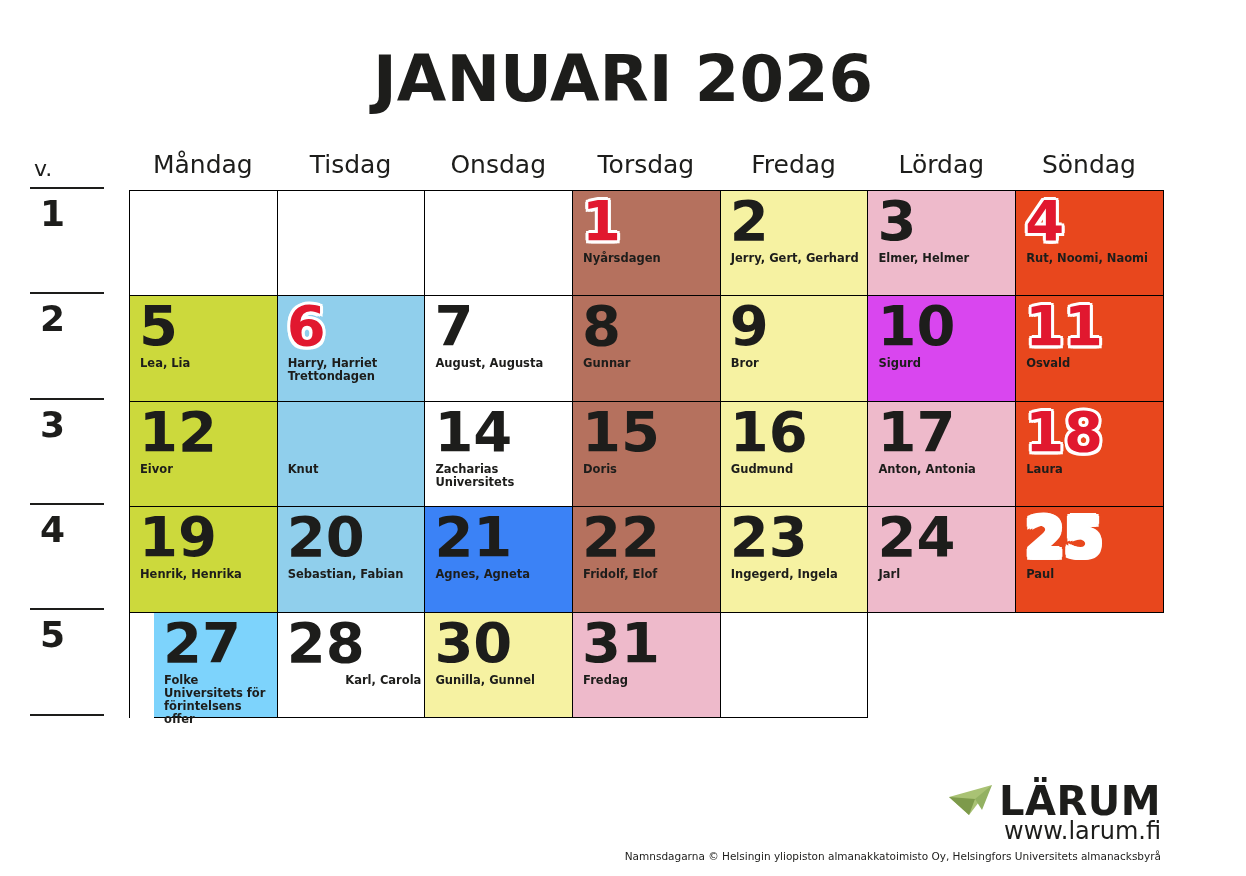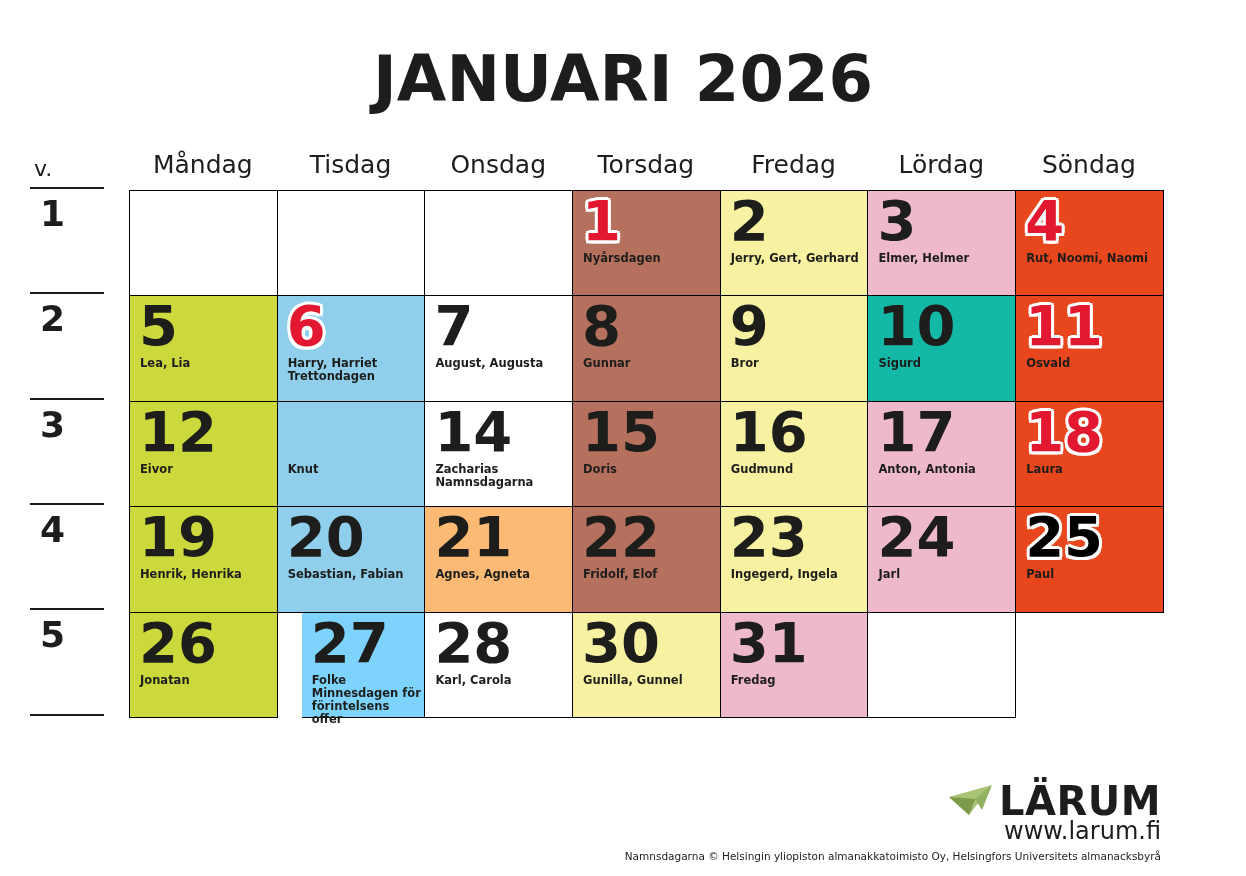--- a/index.html
+++ b/index.html
@@ -118,21 +118,21 @@
       <div class="names">
         <div>Gunnar</div>
       </div>
     </div>
     <div class="cell" style="background: rgb(246, 242, 162);">
       <div class="daynum">9</div>
       <div class="names">
         <div>Bror</div>
       </div>
     </div>
-    <div class="cell" style="background: #14b8a6;">
+    <div class="cell" style="background: #d946ef;">
       <div class="daynum">10</div>
       <div class="names">
         <div>Sigurd</div>
       </div>
     </div>
     <div class="cell" style="background: rgb(232, 71, 29);">
       <div class="daynum holiday" style="color: rgb(225, 24, 47);">11</div>
       <div class="names">
         <div>Osvald</div>
       </div>
@@ -145,21 +145,21 @@
     </div>
     <div class="cell" style="background: rgb(144, 207, 236);">
       <div class="names">
         <div>Knut</div>
       </div>
     </div>
     <div class="cell" style="background: rgb(255, 255, 255);">
       <div class="daynum">14</div>
       <div class="names">
         <div>Zacharias</div>
-        <div>Namnsdagarna</div>
+        <div>Universitets</div>
       </div>
     </div>
     <div class="cell" style="background: rgb(181, 113, 94);">
       <div class="daynum">15</div>
       <div class="names">
         <div>Doris</div>
       </div>
     </div>
     <div class="cell" style="background: rgb(246, 242, 162);">
       <div class="daynum">16</div>
@@ -184,21 +184,21 @@
       <div class="names">
         <div>Henrik, Henrika</div>
       </div>
     </div>
     <div class="cell" style="background: rgb(144, 207, 236);">
       <div class="daynum">20</div>
       <div class="names">
         <div>Sebastian, Fabian</div>
       </div>
     </div>
-    <div class="cell" style="background: #fdba74;">
+    <div class="cell" style="background: #3b82f6;">
       <div class="daynum">21</div>
       <div class="names">
         <div>Agnes, Agneta</div>
       </div>
     </div>
     <div class="cell" style="background: rgb(181, 113, 94);">
       <div class="daynum">22</div>
       <div class="names">
         <div>Fridolf, Elof</div>
       </div>
@@ -209,40 +209,34 @@
         <div>Ingegerd, Ingela</div>
       </div>
     </div>
     <div class="cell" style="background: rgb(238, 186, 203);">
       <div class="daynum">24</div>
       <div class="names">
         <div>Jarl</div>
       </div>
     </div>
     <div class="cell" style="background: rgb(232, 71, 29);">
-      <div class="daynum holiday" style="color: #000000;">25</div>
+      <div class="daynum holiday" style="color: #ffffff;">25</div>
       <div class="names">
         <div>Paul</div>
-      </div>
-    </div>
-    <div class="cell" style="background: rgb(204, 217, 60);">
-      <div class="daynum">26</div>
-      <div class="names">
-        <div>Jonatan</div>
       </div>
     </div>
     <div class="cell" style="background: #7dd3fc; margin-left: 24px;">
       <div class="daynum">27</div>
       <div class="names">
         <div>Folke</div>
-        <div>Minnesdagen för</div>
+        <div>Universitets för</div>
         <div>förintelsens offer</div>
       </div>
     </div>
-    <div class="cell" style="background: rgb(255, 255, 255);">
+    <div class="cell" style="background: rgb(255, 255, 255); text-align: right;">
       <div class="daynum">28</div>
       <div class="names">
         <div>Karl, Carola</div>
       </div>
     </div>
     <div class="cell" style="background: rgb(246, 242, 162);">
       <div class="daynum">30</div>
       <div class="names">
         <div>Gunilla, Gunnel</div>
       </div>

